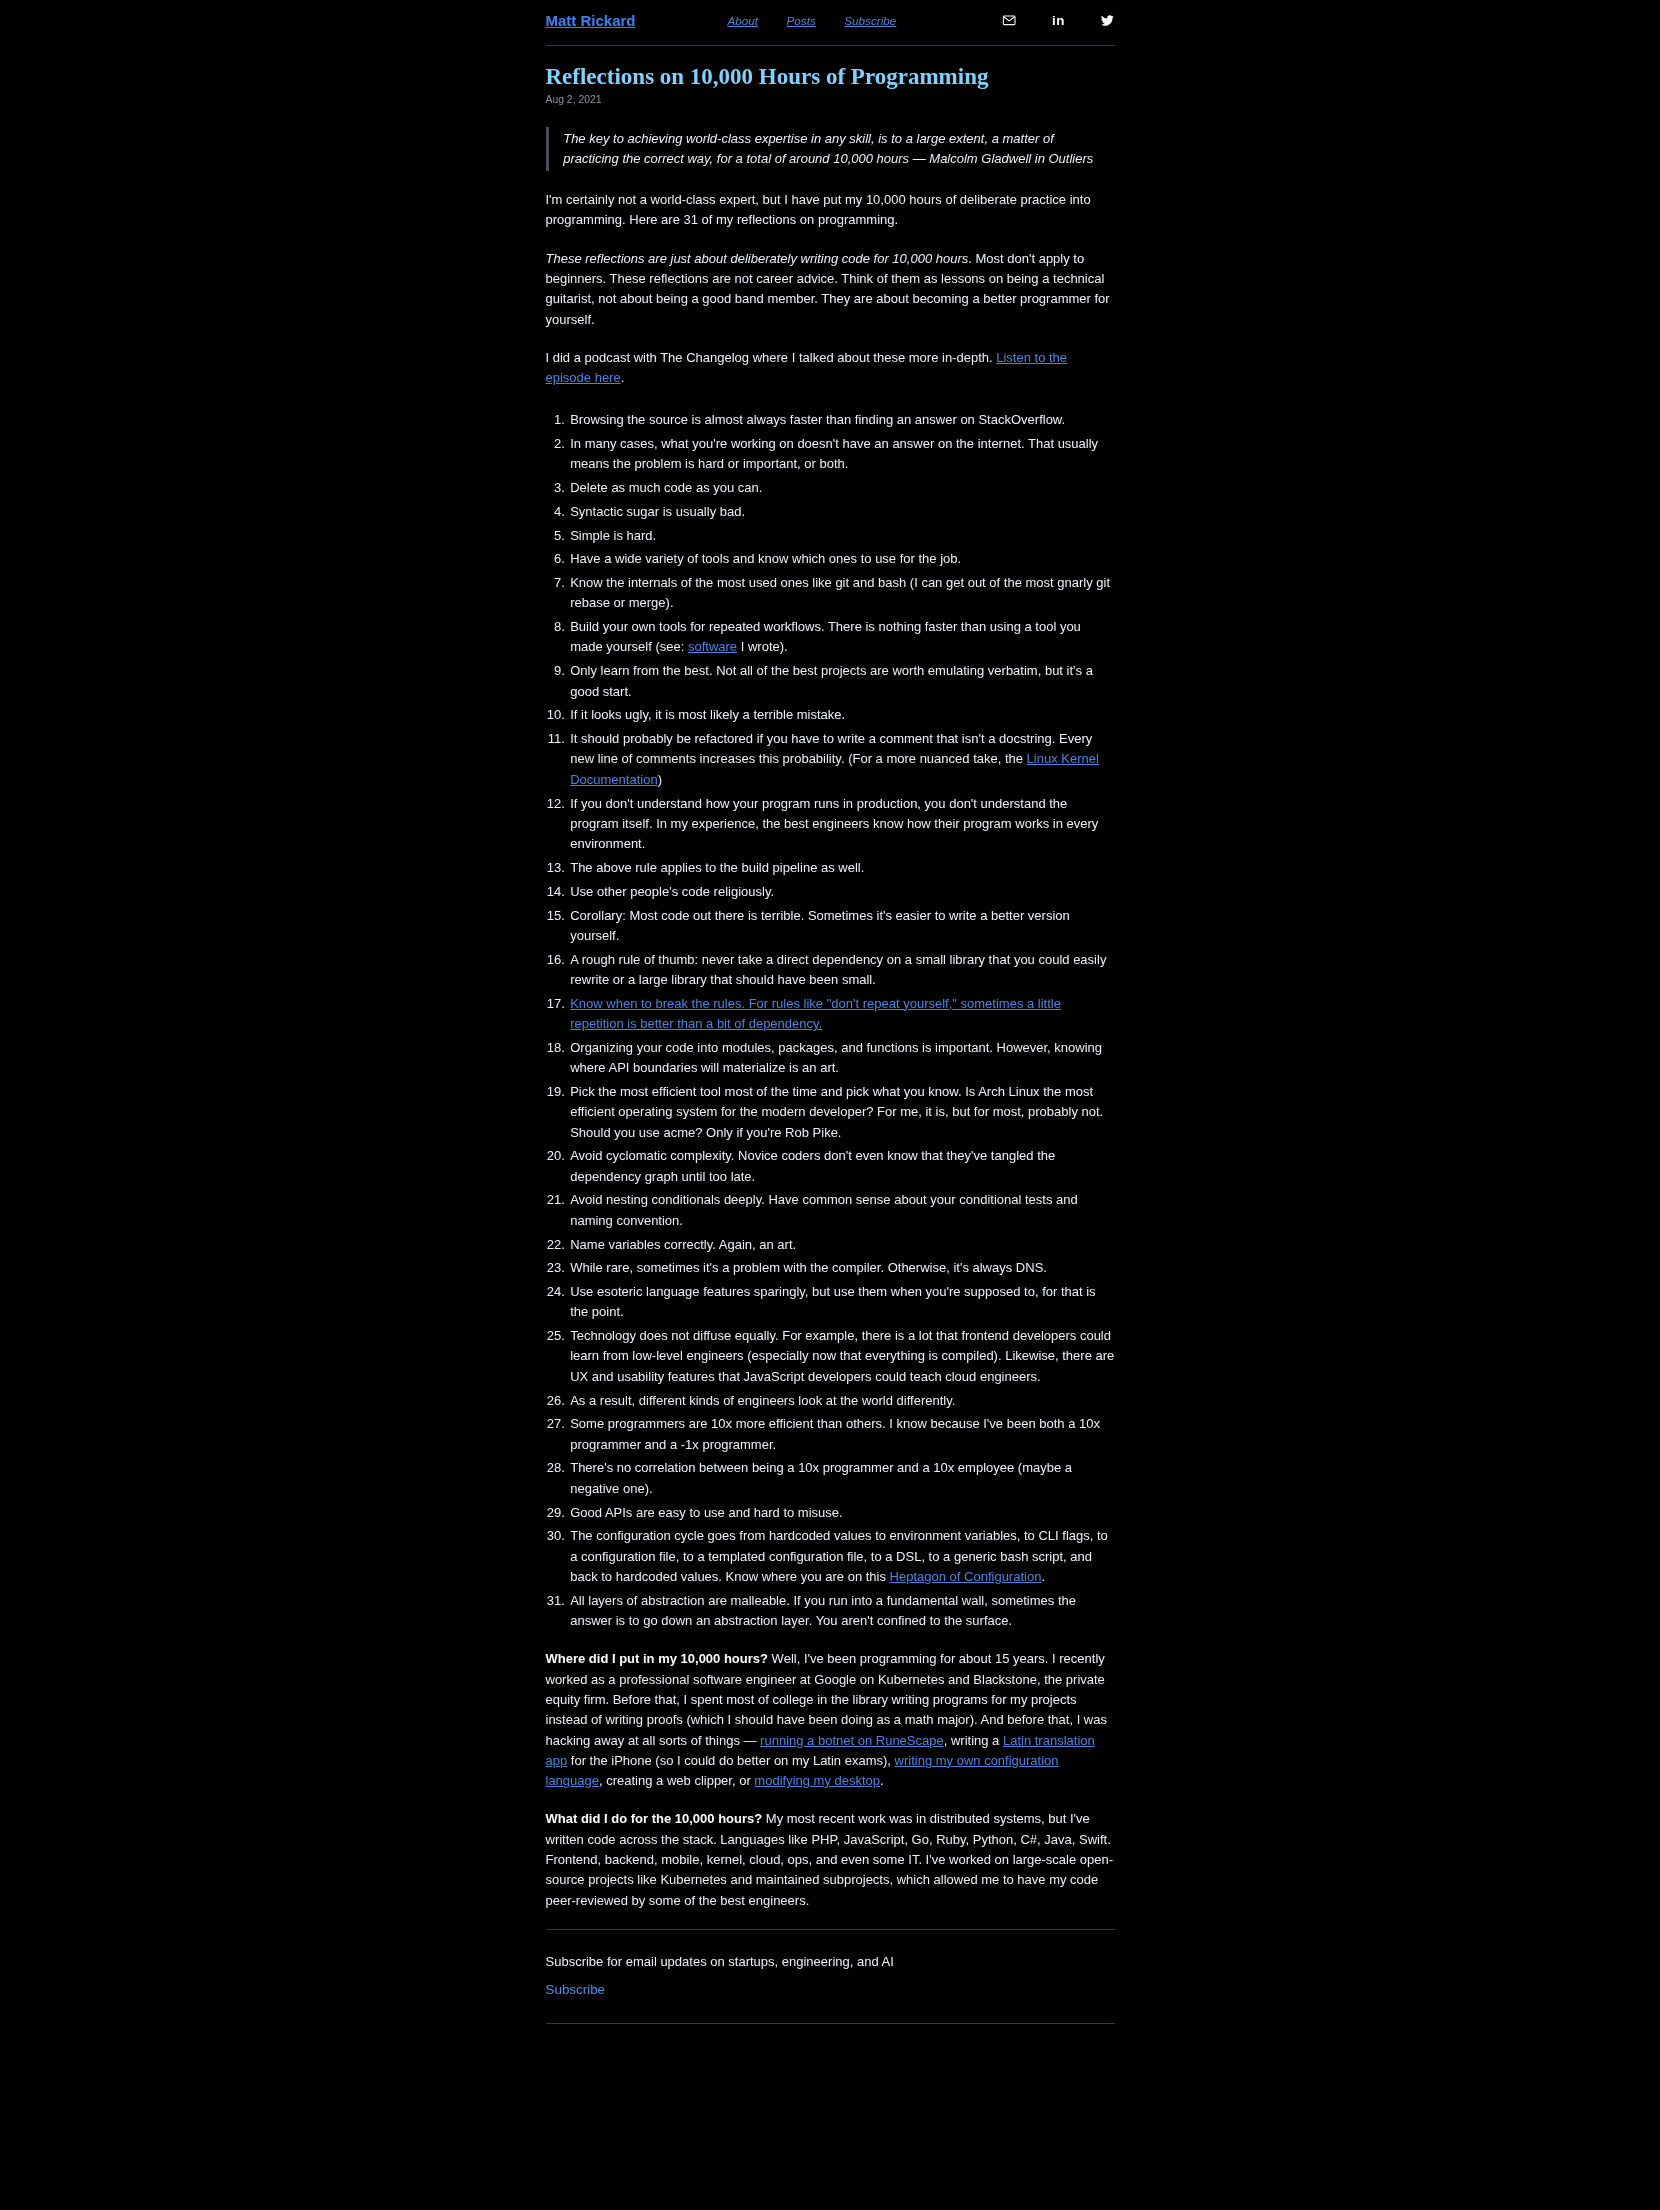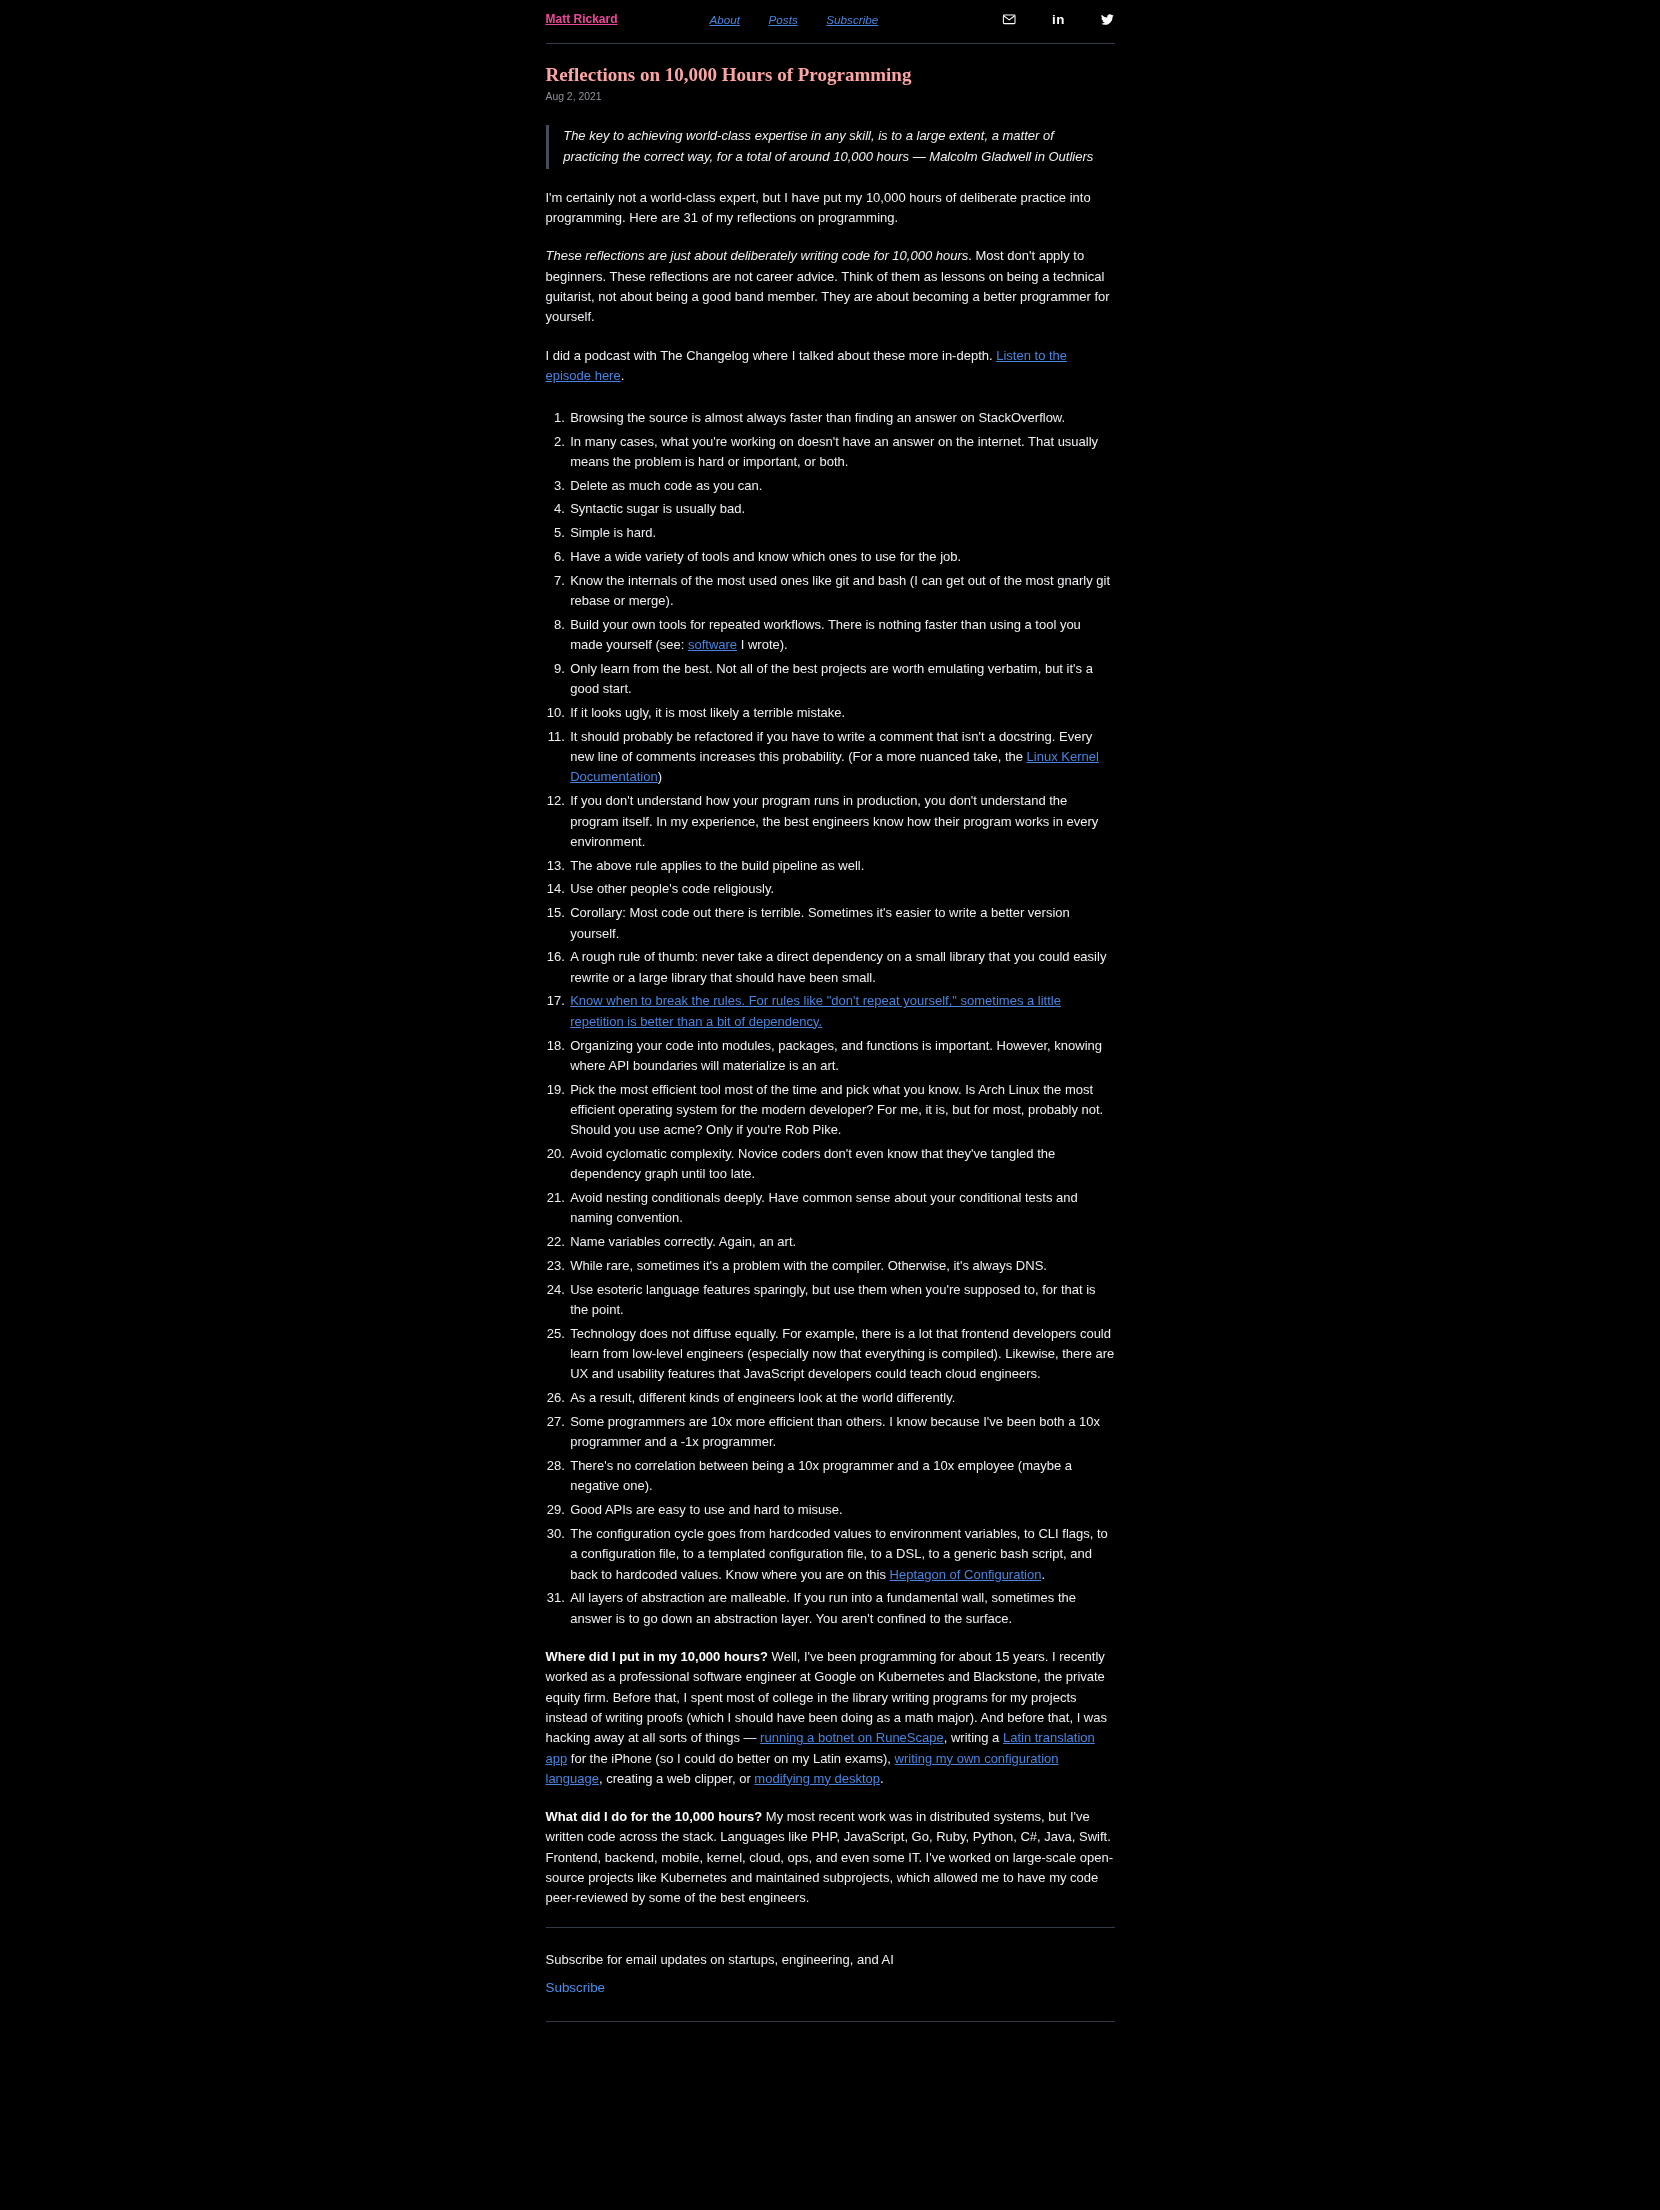--- a/index.html
+++ b/index.html
@@ -16,39 +16,39 @@
     padding-bottom: 8.6px;
   }
   
   .site-header {
     display: flex;
     align-items: center;
     padding: 12px 0 16.4px;
     font-size: 11.7px;
   }
   .site-name {
-    font-size: 12px;
+    font-size: 15px;
     font-weight: 700;
-    color: #ec4899;
+    color: #3b82f6;
     text-decoration: underline;
   }
   .nav { display: flex; gap: 28.5px; margin-left: 92px; }
   .nav-link { color: #4a84de; text-decoration: underline; font-style: italic; }
   .icons { margin-left: auto; display: flex; gap: 35px; align-items: center; }
   .icon-link { display: inline-flex; align-items: flex-start; color: #ffffff; text-decoration: none; }
   .icon-link svg { display: block; }
   .linkedin-glyph { font-weight: 700; font-size: 13.4px; color: #ffffff; line-height: 1; letter-spacing: 0.4px; }
   .divider { border: 0; border-top: 0.9px solid #333b49; margin: 0; }
   
   .title {
     font-family: "Liberation Serif", serif;
     font-weight: 600;
-    font-size: 19px;
+    font-size: 23px;
     line-height: 29px;
-    color: #fca5a5;
+    color: #7dd3fc;
     margin: 15.6px 0 2.6px;
   }
   .date { color: #8e939c; font-size: 10.4px; margin: 0 0 22.5px; }
   .article-body { font-size: 13px; line-height: 20.3px; }
   .article-body p { margin: 0 0 18px; }
   .article-body blockquote {
     margin: 0 0 19px;
     border-left: 3.5px solid #454d5a;
     padding: 1.7px 8.6px 1.7px 14.7px;
     font-style: italic;

